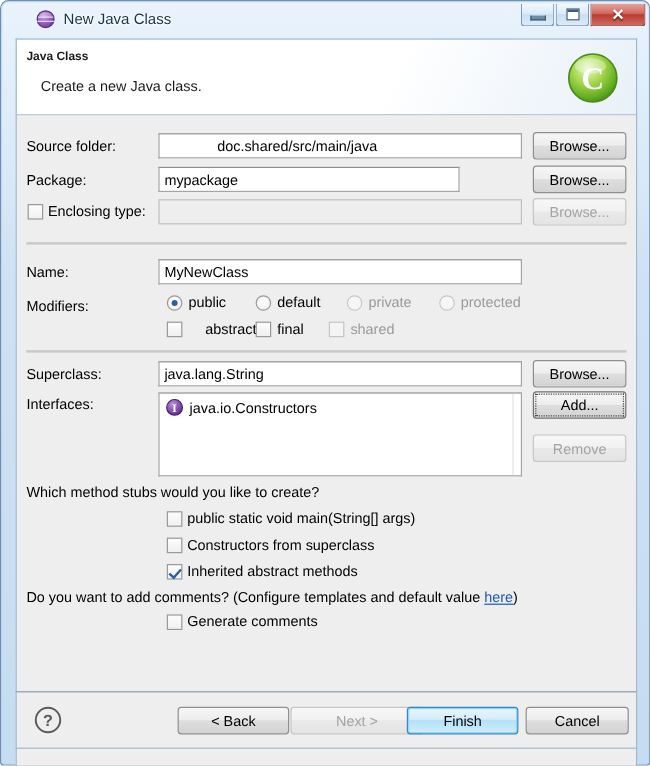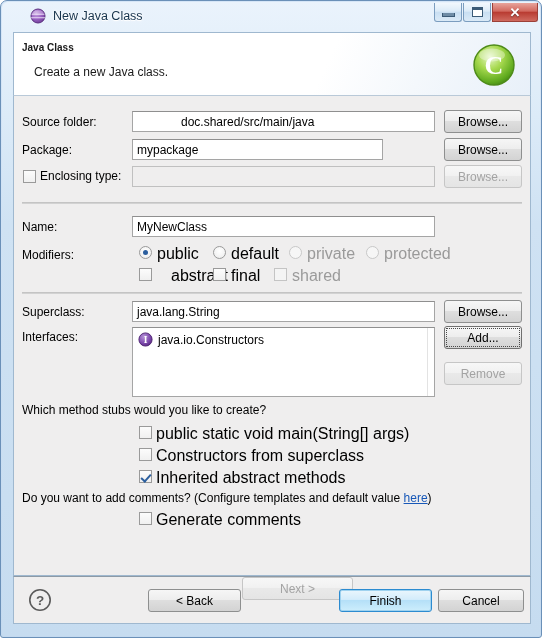--- a/index.html
+++ b/index.html
@@ -141,21 +141,21 @@
     top: 9px;
     width: 46px; height: 46px;
   }
 
   
   .content {
     position: absolute;
     left: 12px;
     top: 94px;
     width: 518px;
-    height: 481px;
+    height: 544px;
     box-sizing: border-box;
     background: #efeeee;
     border: 1px solid #9fb8cf;
     border-top: 1px solid #b9c9d8;
   }
 
   .row-label {
     position: absolute;
     font-size: 12px;
     color: #000;
@@ -247,21 +247,21 @@
   .radio.checked:after {
     content: "";
     position: absolute;
     left: 3px; top: 3px;
     width: 5px; height: 5px;
     border-radius: 50%;
     background: #2b5e9e;
   }
   .ck-label {
     position: absolute;
-    font-size: 16px;
+    font-size: 12px;
     white-space: nowrap;
     color: #000;
     text-align: right;
   }
   .ck-label.disabled { color:#9a9a9a; }
 
   
   .sep {
     position: absolute;
     height: 1px;
@@ -487,17 +487,17 @@
 
   <div class="buttonbar">
     <div class="help-icon">
       <svg width="24" height="24" viewBox="0 0 24 24">
         <circle cx="12" cy="12" r="10.2" fill="none" stroke="#5a5a5a" stroke-width="1.6"></circle>
         <text x="12" y="17" font-family="Liberation Sans, sans-serif" font-size="13.5" font-weight="bold" fill="#5a5a5a" text-anchor="middle">?</text>
       </svg>
     </div>
 
     <div class="btn" style="left:134px; top:12px; width:93px;">&lt; Back</div>
-    <div class="btn disabled" style="left:228px; top:0; width:111px;">Next &gt;</div>
+    <div class="btn disabled" style="left:228px; top:12px; width:111px;">Next &gt;</div>
     <div class="btn default" style="left:325px; top:12px; width:93px;">Finish</div>
     <div class="btn" style="left:424px; top:12px; width:86px;">Cancel</div>
   </div>
 </div>
 
 </body></html>

